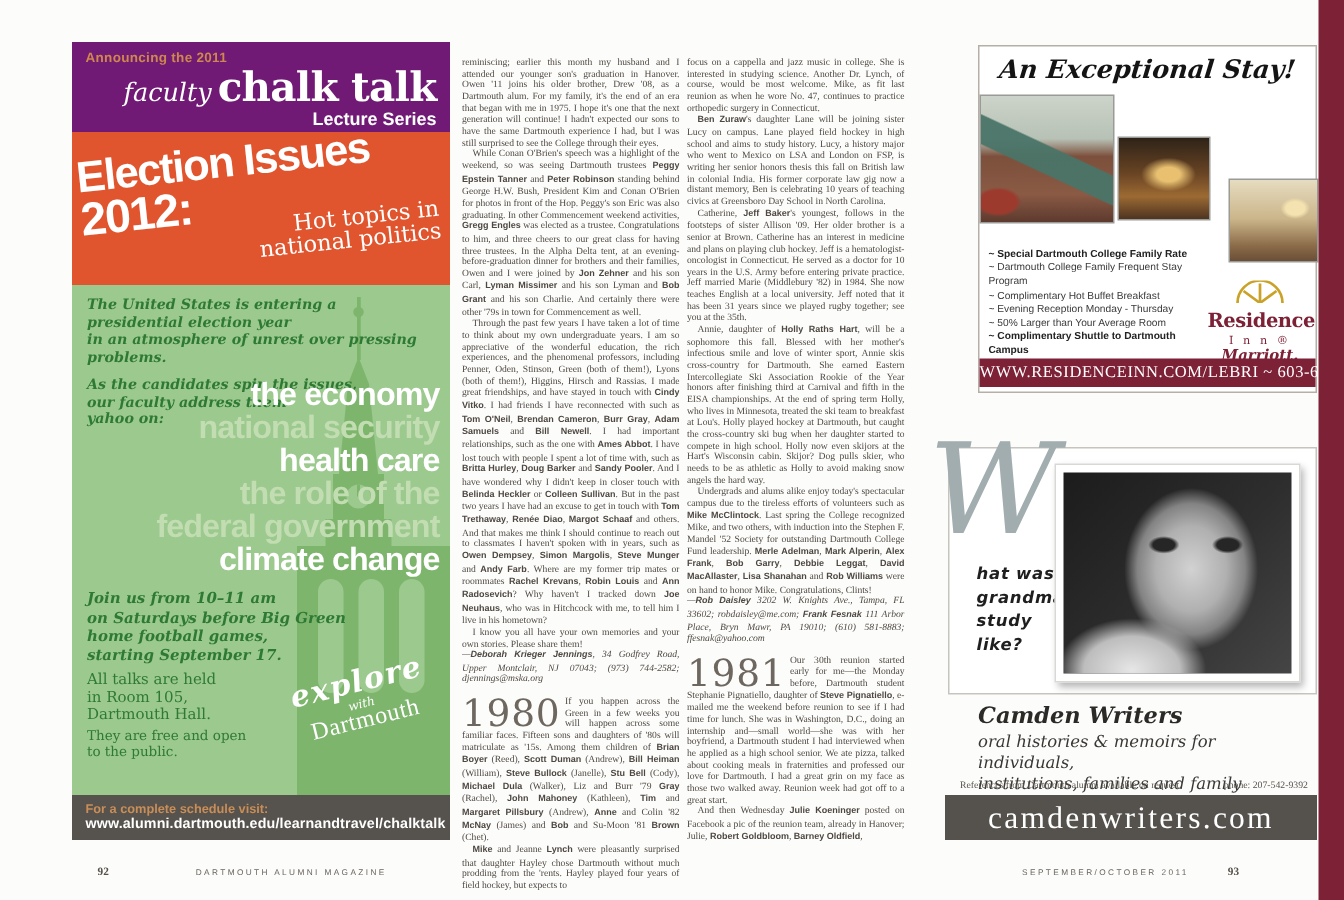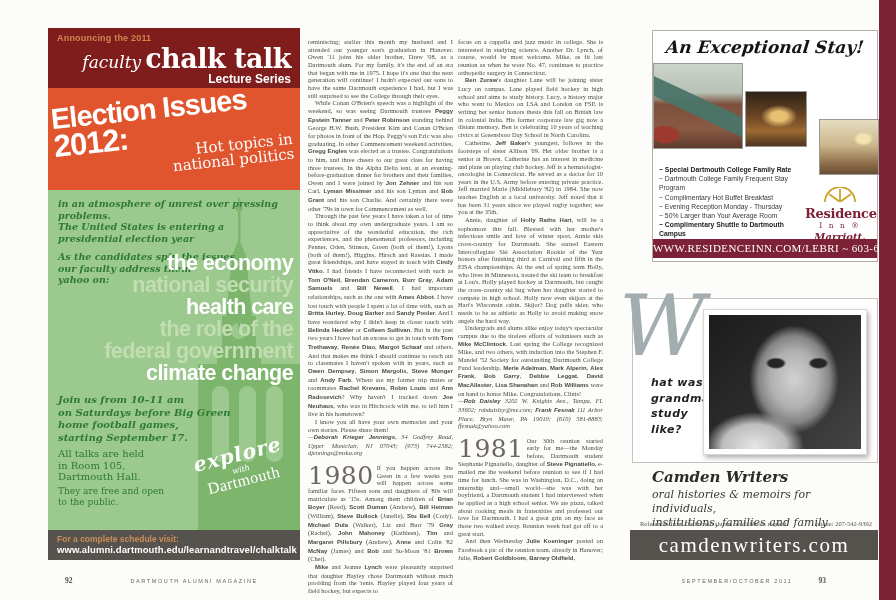--- a/index.html
+++ b/index.html
@@ -2,21 +2,21 @@
 <html><head>
 <meta charset="utf-8">
 <style>
   html,body{margin:0;padding:0;}
   body{width:896px;height:600px;background:#fcfcfa;position:relative;overflow:hidden;
        font-family:"Liberation Serif",serif;-webkit-font-smoothing:antialiased;}
   .abs{position:absolute;}
 
   
   .chalk-ad{left:48px;top:28px;width:252px;}
-  .ct-header{background:#7f1d1d;height:60px;padding:5px 9px;box-sizing:border-box;color:#fff;position:relative;}
+  .ct-header{background:#701a75;height:60px;padding:5px 9px;box-sizing:border-box;color:#fff;position:relative;}
   .ct-announcing{color:#ce874e;font:700 9px "Liberation Sans",sans-serif;letter-spacing:.2px;}
   .ct-titleline{text-align:right;margin-top:0;white-space:nowrap;}
   .ct-faculty{font:italic 400 17px "DejaVu Serif",serif;color:#fff;margin-right:4px;}
   .ct-chalk{font:700 27px "DejaVu Serif",serif;color:#fff;letter-spacing:-.5px;}
   .ct-lecture{text-align:right;font:700 12px "Liberation Sans",sans-serif;color:#fff;margin-top:-2px;}
   .ct-orange{background:#e0552e;height:102px;position:relative;overflow:hidden;}
   .ct-election{position:absolute;left:4px;top:8px;transform:rotate(-6deg);color:#fff;
                font:700 29px/27px "Liberation Sans",sans-serif;letter-spacing:-1px;white-space:nowrap;}
   .ct-election .l2{font-size:31px;}
   .ct-hot{position:absolute;right:6px;top:50px;transform:rotate(-6deg);text-align:right;color:#fff;
@@ -128,22 +128,22 @@
       <div class="l2">2012:</div>
     </div>
     <div class="ct-hot">
         <div>Hot topics in</div>
         <div>national politics</div>
       </div>
   </div>
 
   <div class="ct-green">
     <div class="ct-intro">
+        <div>The United States is entering a presidential election year</div>
         <div>in an atmosphere of unrest over pressing problems.</div>
-        <div>The United States is entering a presidential election year</div>
       </div>
     <div class="ct-lead">
         <div>As the candidates spin the issues,</div>
         <div>our faculty address them</div>
         <div>yahoo on:</div>
       </div>
     <div class="ct-topics">
         <div class="topic white">the economy</div>
         <div class="topic pale">national security</div>
         <div class="topic white">health care</div>

